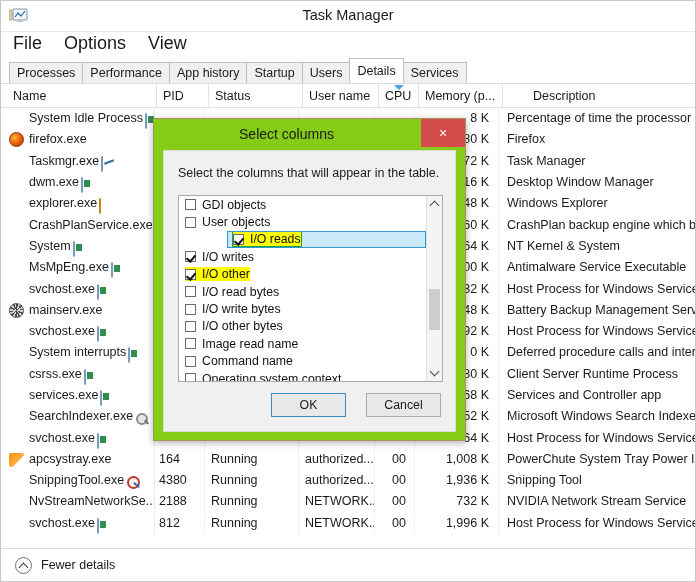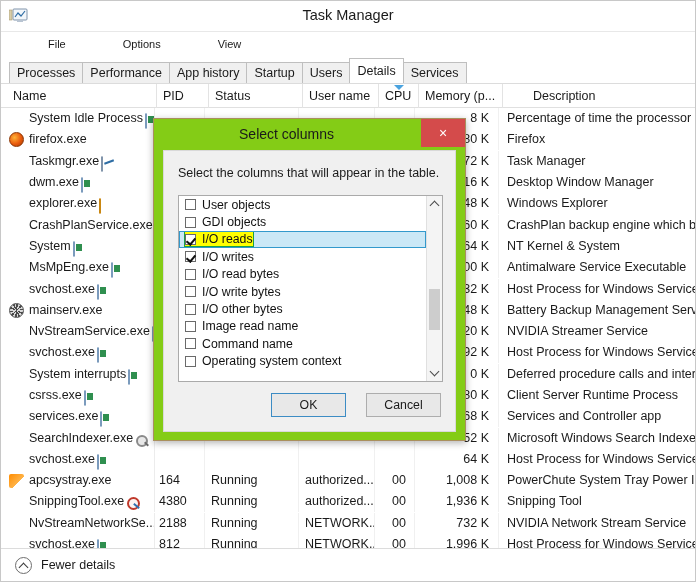--- a/index.html
+++ b/index.html
@@ -38,25 +38,24 @@
 
   
   .menubar {
     height: 23px;
     padding-left: 10px;
     display: flex; align-items: center;
     gap: 18px;
     background: #ffffff;
   }
   .menu-item {
-    font-size: 11px;
+    font-size: 18px;
     color: #1a1a1a;
     cursor: default;
     padding: 1px 2px;
-    margin-left: 35px;
   }
 
   
   .tabstrip {
     position: relative;
     height: 25px;
     margin-top: 3px;
     padding-left: 8px;
     display: flex; align-items: flex-end;
     background: #ffffff;
@@ -345,20 +344,21 @@
     align-items: center;
     padding-left: 6px;
     font-size: 12.3px;
     color: #111111;
     white-space: nowrap;
   }
   .lbrow.selected {
     background: #cbe8f6;
     outline: 1px solid #3399cc;
     outline-offset: -1px;
+    margin-left: 48px;
   }
   .hl-wrap {
     display: inline-flex;
     align-items: center;
   }
   .hl-full { background: #ffff00; }
   .hl-box  { background: #ffff00; }
   .hl-green { outline: 1.5px solid #18a04a; outline-offset: 0px; }
   .cbox {
     width: 11px; height: 11px;
@@ -555,29 +555,20 @@
       <div class="prow">
         <div class="cell c-name">mainserv.exe<span class="ricon ic-gear"></span></div>
         <div class="cell c-pid"></div>
         <div class="cell c-status"></div>
         <div class="cell c-user"></div>
         <div class="cell c-cpu"></div>
         <div class="cell c-mem">48 K</div>
         <div class="cell c-desc">Battery Backup Management Service</div>
       </div>
       <div class="prow">
-        <div class="cell c-name">NvStreamService.exe<span class="ricon ic-generic"></span></div>
-        <div class="cell c-pid"></div>
-        <div class="cell c-status"></div>
-        <div class="cell c-user"></div>
-        <div class="cell c-cpu"></div>
-        <div class="cell c-mem">20 K</div>
-        <div class="cell c-desc">NVIDIA Streamer Service</div>
-      </div>
-      <div class="prow">
         <div class="cell c-name">svchost.exe<span class="ricon ic-generic"></span></div>
         <div class="cell c-pid"></div>
         <div class="cell c-status"></div>
         <div class="cell c-user"></div>
         <div class="cell c-cpu"></div>
         <div class="cell c-mem">92 K</div>
         <div class="cell c-desc">Host Process for Windows Services</div>
       </div>
       <div class="prow">
         <div class="cell c-name">System interrupts<span class="ricon ic-generic"></span></div>
@@ -673,42 +664,48 @@
       <div class="dlg-close">×</div>
     </div>
     <div class="dlg-body">
       <div class="dlg-instruction">Select the columns that will appear in the table.</div>
 
       <div class="listbox">
         <div class="lb-items" id="lb-items">
             <div class="lbrow">
               <span class="hl-wrap">
                 <span class="cbox"></span>
+                <span>GDI objects</span>
+              </span>
+            </div>
+            <div class="lbrow">
+              <span class="hl-wrap">
+                <span class="cbox"></span>
                 <span>User objects</span>
-              </span>
-            </div>
-            <div class="lbrow">
-              <span class="hl-wrap">
-                <span class="cbox"></span>
-                <span>GDI objects</span>
               </span>
             </div>
             <div class="lbrow selected">
               <span class="hl-wrap hl-full hl-green">
                 <span class="cbox checked"></span>
                 <span>I/O reads</span>
               </span>
             </div>
             <div class="lbrow">
               <span class="hl-wrap">
                 <span class="cbox checked hl-box"></span>
                 <span>I/O writes</span>
               </span>
             </div>
             <div class="lbrow">
+              <span class="hl-wrap hl-full">
+                <span class="cbox checked"></span>
+                <span>I/O other</span>
+              </span>
+            </div>
+            <div class="lbrow">
               <span class="hl-wrap">
                 <span class="cbox"></span>
                 <span>I/O read bytes</span>
               </span>
             </div>
             <div class="lbrow">
               <span class="hl-wrap">
                 <span class="cbox"></span>
                 <span>I/O write bytes</span>
               </span>

